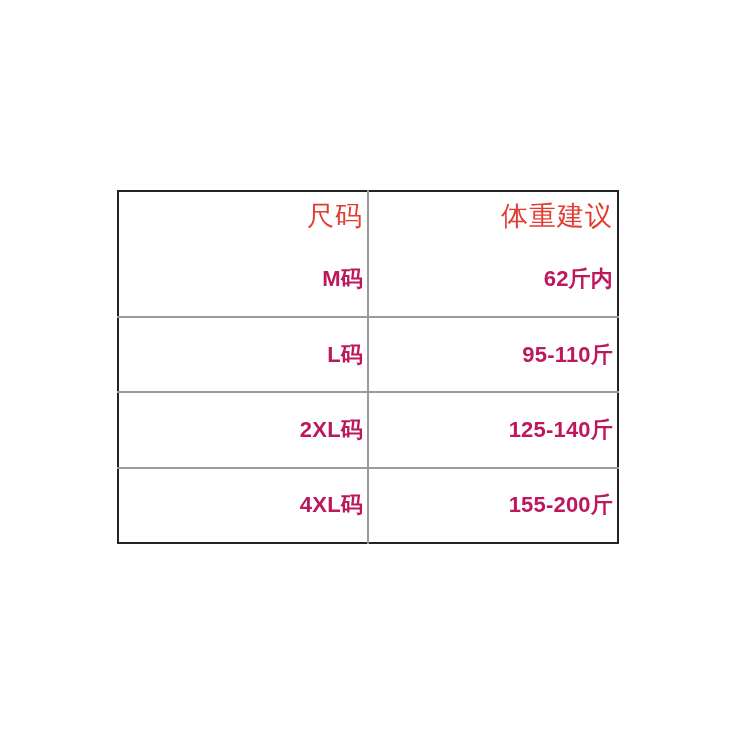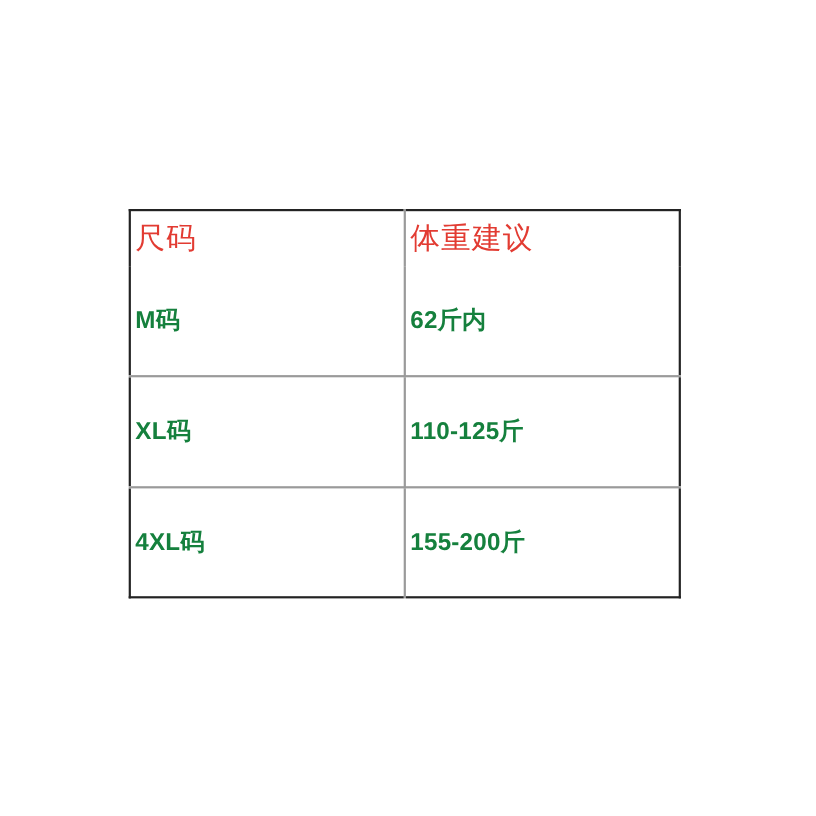--- a/index.html
+++ b/index.html
@@ -38,21 +38,21 @@
   }
 
   .size-table col.col-size   { width: 250px; }
   .size-table col.col-weight { width: 250px; }
 
   .size-table tr {
     height: 50.57px;
   }
 
   .size-table td {
-    text-align: left;
+    text-align: right;
     vertical-align: middle;
     padding: 0 4px;
     border-right: 2px solid #9a9a9a;
     border-bottom: 2px solid #9a9a9a;
     line-height: 1.1;
     white-space: nowrap;
   }
 
   .size-table td:last-child {
     border-right: none;
@@ -69,21 +69,21 @@
     font-weight: 400;
     color: #e23b32;
     letter-spacing: 1px;
   }
 
   
   .size-table tbody td {
     font-family: "Liberation Sans", "DejaVu Sans", sans-serif;
     font-size: 22px;
     font-weight: 700;
-    color: #15803d;
+    color: #be185d;
     letter-spacing: 0.2px;
   }
 
   
   .cjk {
     font-family: "Liberation Serif", "DejaVu Serif", serif;
     font-weight: 700;
   }
 </style>
 </head>
@@ -104,26 +104,30 @@
       </tr>
     </thead>
 
     <tbody>
 
       <tr>
         <td><span>M</span><span class="cjk">码</span></td>
         <td><span>62</span><span class="cjk">斤内</span></td>
       </tr>
 
+      <tr>
+        <td><span>L</span><span class="cjk">码</span></td>
+        <td><span>95-110</span><span class="cjk">斤</span></td>
+      </tr>
+
 
       <tr>
-        <td><span>XL</span><span class="cjk">码</span></td>
-        <td><span>110-125</span><span class="cjk">斤</span></td>
+        <td><span>2XL</span><span class="cjk">码</span></td>
+        <td><span>125-140</span><span class="cjk">斤</span></td>
       </tr>
-
 
 
       <tr>
         <td><span>4XL</span><span class="cjk">码</span></td>
         <td><span>155-200</span><span class="cjk">斤</span></td>
       </tr>
 
     </tbody>
   </table>
 

